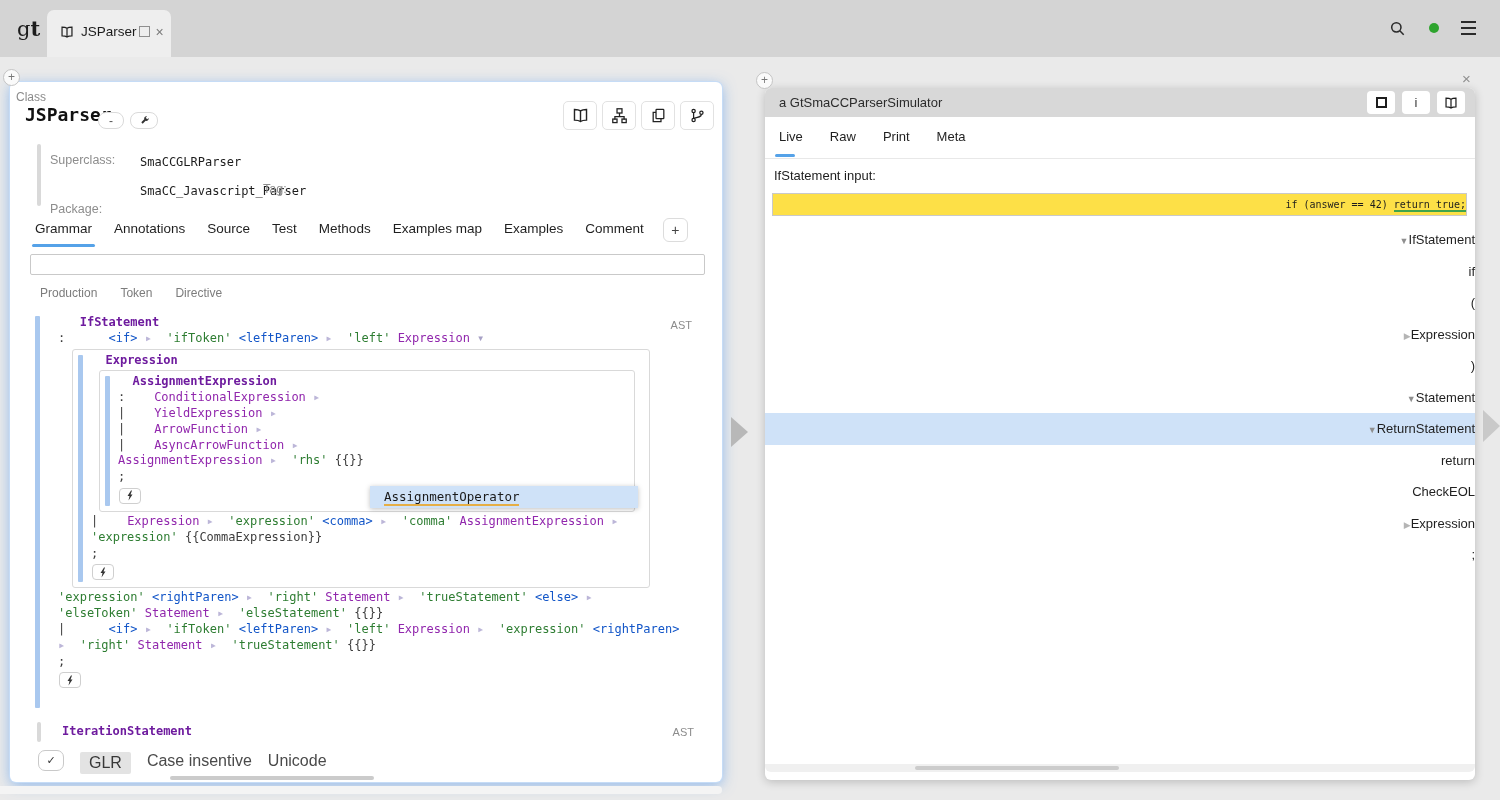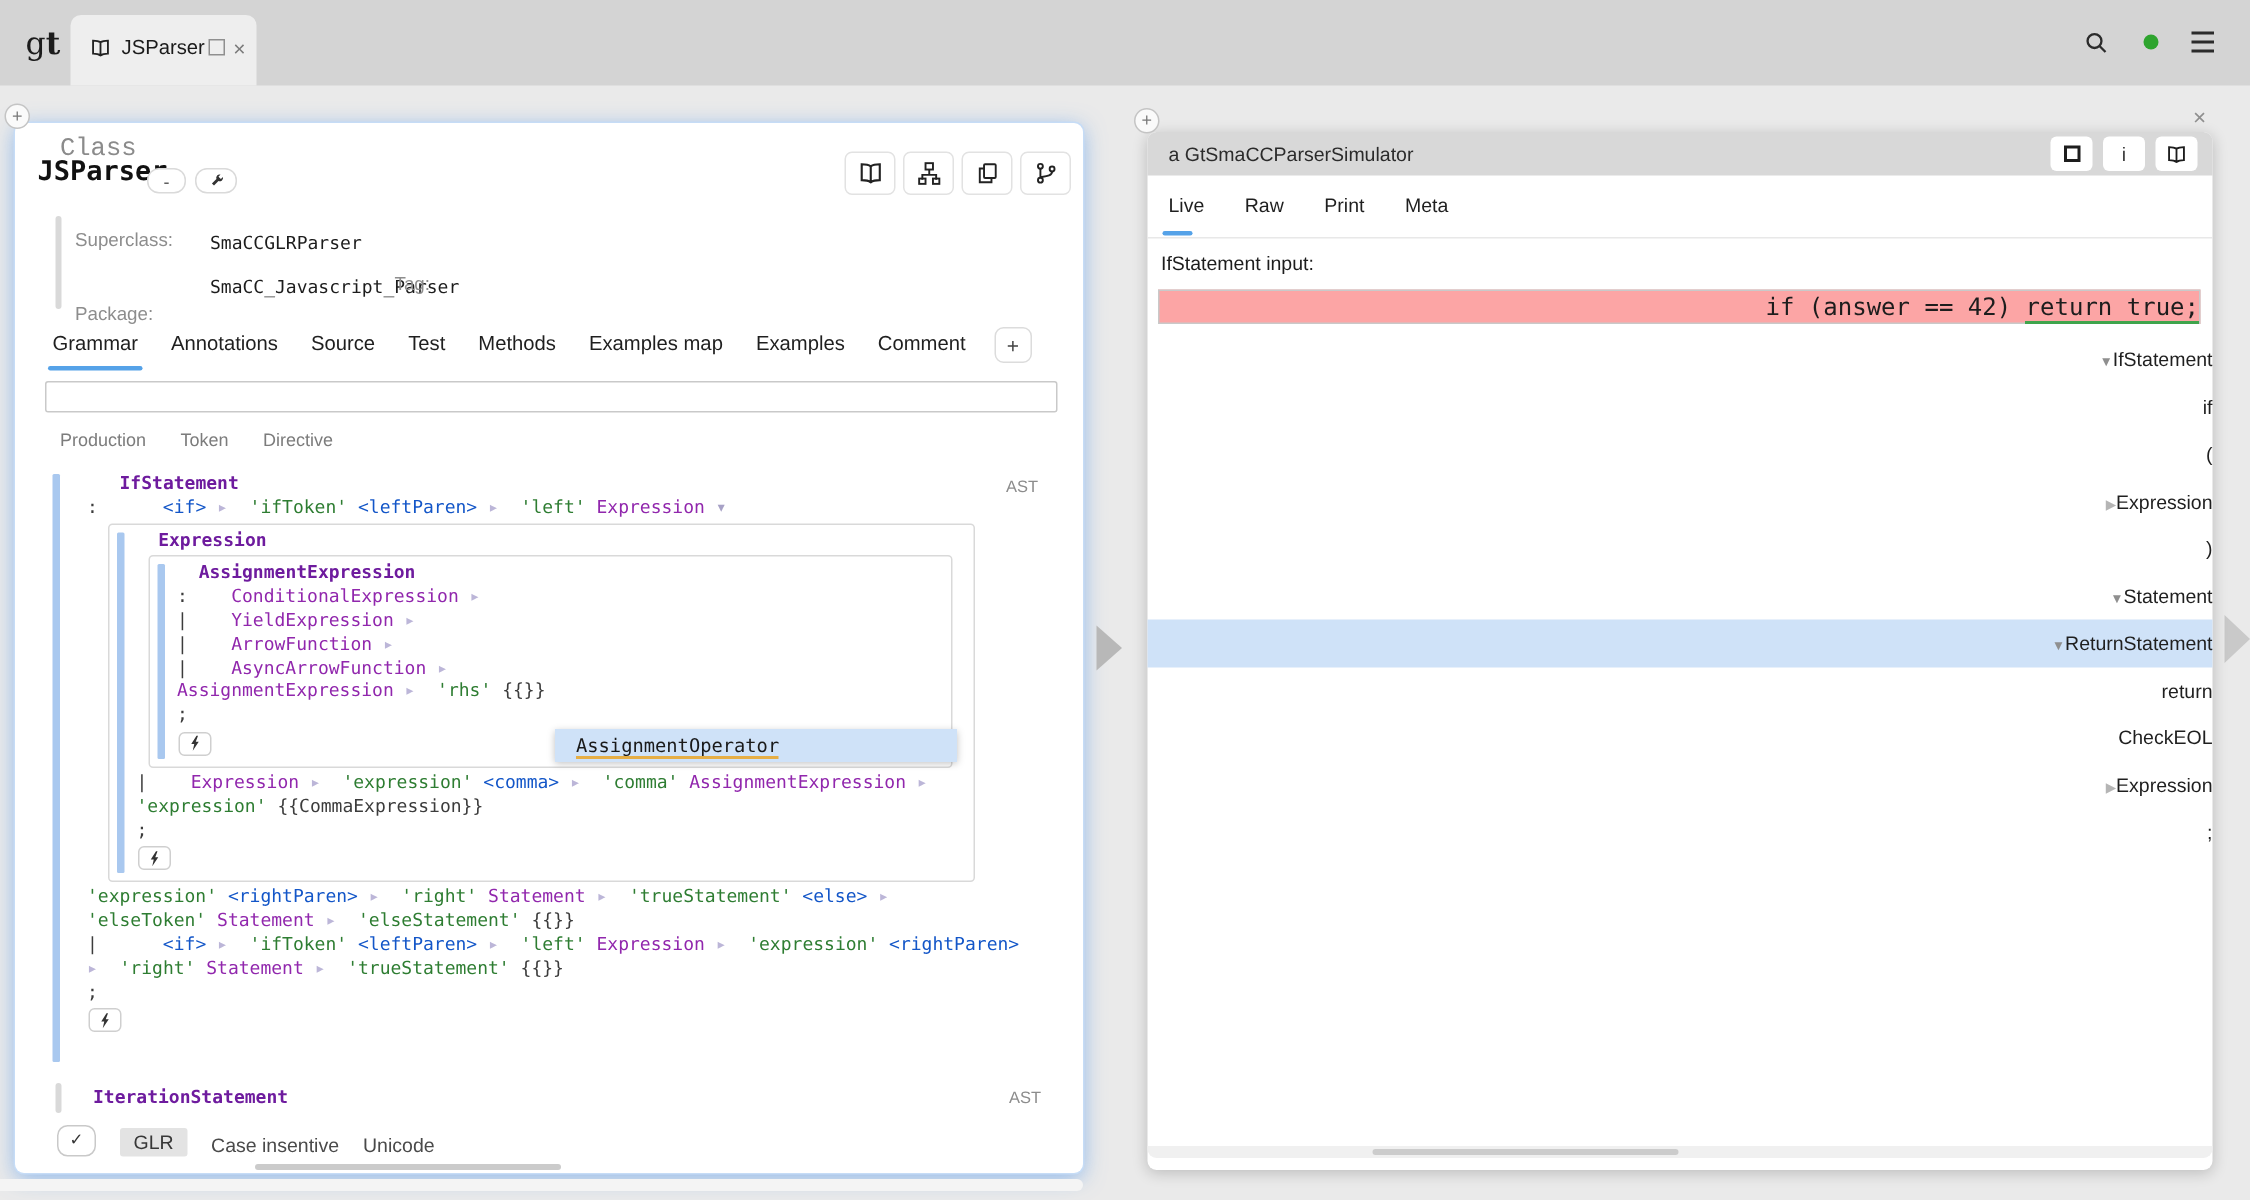--- a/index.html
+++ b/index.html
@@ -17,21 +17,21 @@
   .search-ic{position:absolute;left:1389px;top:20px;width:17px;height:17px;color:#2b2b2b;}
   .status-dot{position:absolute;left:1429px;top:23px;width:10px;height:10px;border-radius:50%;}
   .menu-ic{position:absolute;left:1461px;top:21px;width:15px;height:14px;display:flex;flex-direction:column;justify-content:space-between;}
   .menu-ic div{height:2.2px;background:#2b2b2b;}
   
   .corner-plus{position:absolute;width:17px;height:17px;border-radius:50%;background:#fafafa;border:1px solid #c4c4c4;color:#787878;font-size:12px;line-height:14px;text-align:center;z-index:6;}
   .pager-arrow{position:absolute;width:0;height:0;border-top:15px solid transparent;border-bottom:15px solid transparent;}
   
   .lpanel{position:absolute;left:10px;top:82px;width:712px;height:700px;background:#fff;border-radius:6px;
     box-shadow:0 0 0 1px #c6dcf6, 0 3px 14px rgba(110,165,235,.75);}
-  .lp-kind{position:absolute;left:30px;top:8px;font-size:17px;color:#8b8b8b;font-family:Liberation Mono, monospace;}
+  .lp-kind{position:absolute;left:6px;top:8px;font-size:12px;color:#8b8b8b;}
   .lp-title{position:absolute;left:15px;top:22px;font-family:"DejaVu Sans Mono",monospace;font-weight:bold;font-size:18px;color:#111;}
   .pill-btn{position:absolute;height:17px;border:1px solid #dadada;border-radius:8px;background:#fff;display:flex;align-items:center;justify-content:center;font-size:12px;color:#555;}
   .hdr-icons{position:absolute;left:553px;top:19px;display:flex;gap:5px;}
   .hbtn{width:34px;height:29px;border:1px solid #e2e2e2;border-radius:5px;background:#fff;display:flex;align-items:center;justify-content:center;color:#222;}
   .hbtn svg{width:17px;height:17px;}
   .vbar{position:absolute;width:4px;background:#d9d9d9;border-radius:2px;}
   .meta-label{position:absolute;font-size:12.5px;color:#8d8d8d;}
   .meta-value{position:absolute;font-family:"DejaVu Sans Mono",monospace;font-size:12px;color:#1c1c1c;}
   .lp-tabs{position:absolute;left:14px;top:132px;height:31px;display:flex;align-items:center;}
   .lp-tab{padding:0 11px;font-size:13.5px;color:#1f1f1f;height:31px;line-height:29px;position:relative;white-space:nowrap;}
@@ -62,40 +62,40 @@
   .ast-lbl{position:absolute;font-size:11px;color:#8c8c8c;font-family:"Liberation Sans",sans-serif;}
   
   .completion{position:absolute;left:360px;top:404px;width:268px;background:#fff;z-index:8;
     box-shadow:0 1px 5px rgba(0,0,0,.25);font-family:"DejaVu Sans Mono",monospace;font-size:12.5px;}
   .comp-row{height:22px;line-height:21px;padding-left:14px;white-space:pre;color:#1a1a1a;}
   .comp-row.sel{background:#cfe2f8;}
   .comp-main{border-bottom:2px solid #e6ae45;}
   
   .iter-text{position:absolute;left:52px;top:642px;font-family:"DejaVu Sans Mono",monospace;font-weight:bold;font-size:12px;color:#6e1b9e;}
   .check-btn{position:absolute;left:28px;top:668px;width:26px;height:21px;border:1px solid #c9c9c9;border-radius:7px;background:#fff;font-size:11px;color:#333;text-align:center;line-height:19px;}
-  .lp-footopts{position:absolute;left:70px;top:670px;display:flex;align-items:flex-end;gap:16px;font-size:13px;color:#4a4a4a;}
+  .lp-footopts{position:absolute;left:70px;top:670px;display:flex;align-items:flex-start;gap:16px;font-size:16px;color:#4a4a4a;}
   .opt-chip{background:#e3e3e3;padding:2px 9px;border-radius:2px;color:#383838;}
   .lp-hscroll{position:absolute;left:160px;top:694px;width:204px;height:4px;background:#cbcbcb;border-radius:2px;}
   .page-hscroll{position:absolute;left:0;top:786px;width:722px;height:8px;background:#f4f4f4;border-radius:0 4px 4px 0;}
   
   .rpanel{position:absolute;left:765px;top:88px;width:710px;height:692px;background:#fff;border-radius:6px;box-shadow:0 2px 10px rgba(0,0,0,.20);text-align:right;}
   .rp-titlebar{position:absolute;left:0;top:0;width:710px;height:29px;background:#d8d8d8;border-radius:6px 6px 0 0;}
   .rp-title{position:absolute;left:14px;top:0;line-height:29px;font-size:13px;color:#2b2b2b;}
   .rp-tbbtns{position:absolute;right:10px;top:3px;display:flex;gap:7px;}
   .rp-tbbtn{width:28px;height:23px;background:#fff;border-radius:4px;display:flex;align-items:center;justify-content:center;color:#1d1d1d;}
   .rp-tbbtn .sq{width:11px;height:11px;border:2px solid #1d1d1d;}
   .rp-tbbtn .info{font-size:13px;color:#3a3a3a;font-style:normal;}
   .rp-tbbtn svg{width:16px;height:14px;}
   .rp-tabs{position:absolute;left:14px;top:29px;height:41px;display:flex;align-items:center;}
   .rp-tab{margin-right:27px;font-size:13px;color:#1f1f1f;height:41px;line-height:40px;position:relative;white-space:nowrap;}
   .rp-tab.active:after{content:"";position:absolute;left:-4px;right:8px;bottom:1px;height:3px;background:#55a2e8;border-radius:2px;}
   .rp-divider{position:absolute;left:0;top:70px;width:710px;height:1px;background:#e8e8e8;}
   .rp-input-label{position:absolute;left:9px;top:80px;font-size:13px;color:#1d1d1d;}
-  .rp-input{position:absolute;left:7px;top:105px;width:695px;height:23px;border:1px solid #c9c9c9;background:#fca5a5;
-    font-family:"DejaVu Sans Mono",monospace;font-size:16px;line-height:21px;padding-left:11px;color:#1d1d1d;white-space:pre;}
+  .rp-input{position:absolute;left:7px;top:105px;width:695px;height:23px;border:1px solid #c9c9c9;background:#fde047;
+    font-family:"DejaVu Sans Mono",monospace;font-size:10px;line-height:21px;padding-left:11px;color:#1d1d1d;white-space:pre;}
   .rp-input .grn{border-bottom:2px solid #3fa44c;}
   .rp-tree{position:absolute;left:0;top:136px;width:710px;}
   .trow{height:31.5px;line-height:31.5px;font-size:13px;color:#1f1f1f;white-space:pre;}
   .trow.sel{background:#cfe2f8;}
   .tarrow{display:inline-block;width:15px;font-size:9px;}
   .tarrow.down{color:#8f8f8f;}
   .tarrow.right{color:#b5b5b5;}
   .rp-scrolltrack{position:absolute;left:0;top:676px;width:710px;height:8px;background:#f0f0f0;border-radius:0 0 6px 6px;}
   .rp-scrollthumb{position:absolute;left:150px;top:678px;width:204px;height:4px;background:#cccccc;border-radius:2px;}
   .rp-close{position:absolute;left:1462px;top:70px;font-size:15px;color:#8f8f8f;z-index:6;}

